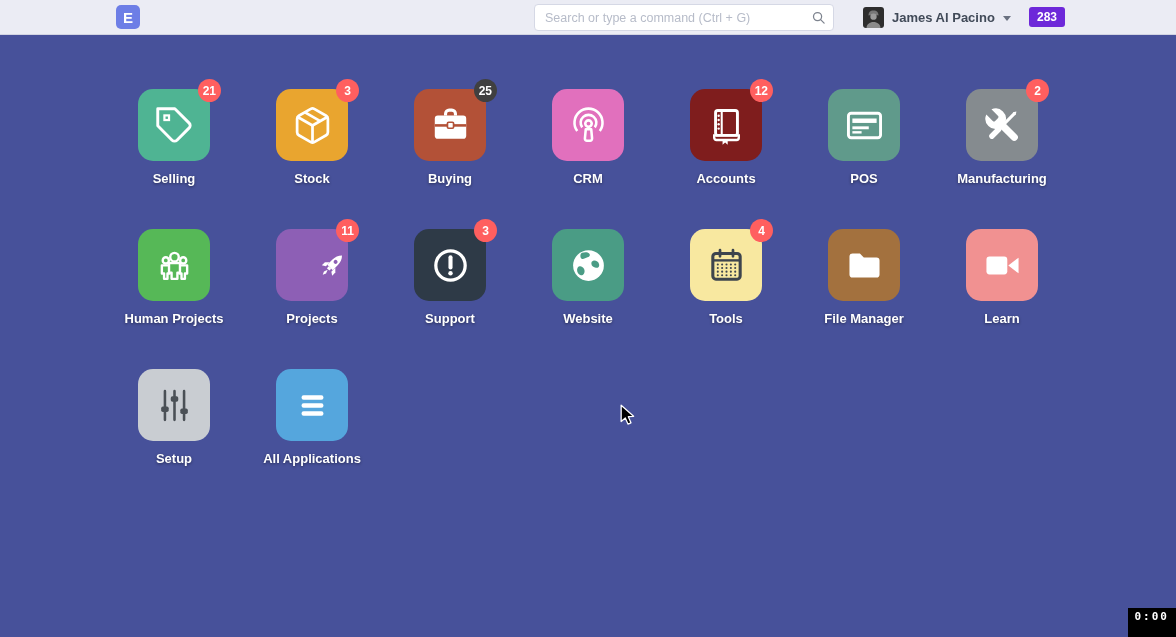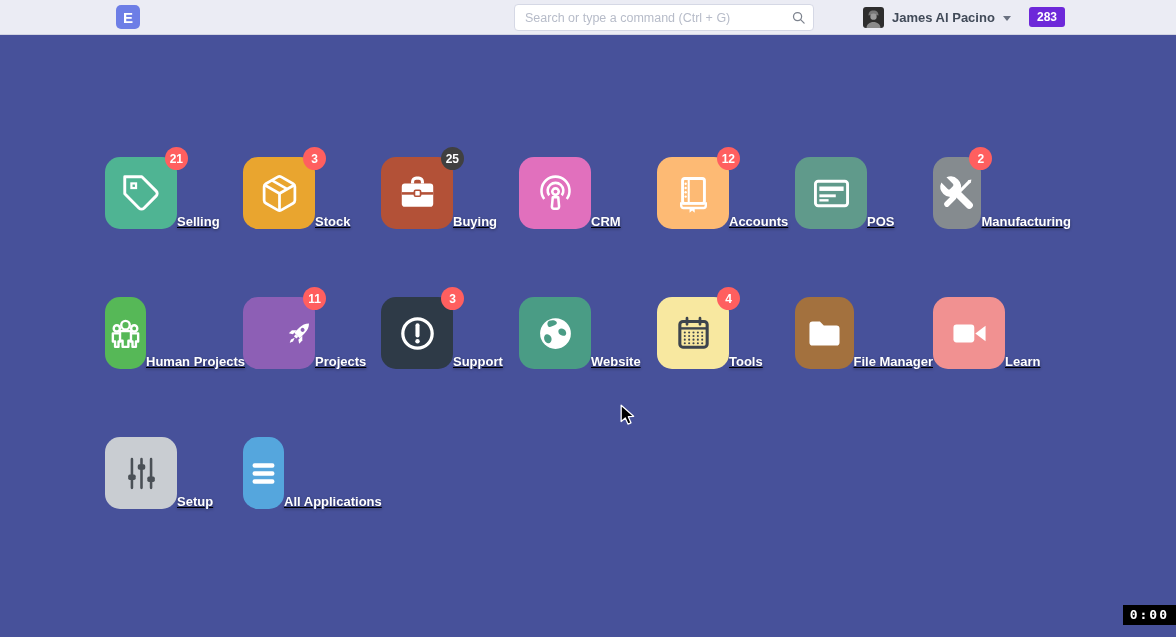--- a/index.html
+++ b/index.html
@@ -6,21 +6,21 @@
   html,body { width:1176px; height:637px; overflow:hidden; }
   body { position:relative; background:#47519a; font-family:"Liberation Sans",sans-serif; }
 
   
   .navbar { position:absolute; top:0; left:0; width:100%; height:35px;
             background:#ebecf4; border-bottom:1px solid #d2d4e2; z-index:10; }
   .logo { position:absolute; left:116px; top:5px; width:24px; height:24px;
           background:#6d7ee6; border-radius:5px; color:#fff; font-weight:bold;
           font-size:15px; display:flex; align-items:center; justify-content:center;
           cursor:pointer; }
-  .search-wrap { position:absolute; left:514px; top:4px; width:300px; height:27px; }
+  .search-wrap { position:absolute; left:534px; top:4px; width:300px; height:27px; }
   .search-input { width:100%; height:100%; border:1px solid #d5d8e5; border-radius:4px;
                   background:#fff; padding:0 32px 0 10px; font-size:12.5px; color:#555;
                   outline:none; font-family:"Liberation Sans",sans-serif; }
   .search-input::placeholder { color:#b7bcc9; }
   .search-icon { position:absolute; right:8px; top:6px; width:15px; height:15px; color:#7d838e; }
   .search-icon svg { width:100%; height:100%; }
 
   .user { position:absolute; left:863px; top:0; height:35px; display:flex;
           align-items:center; gap:8px; cursor:pointer; }
   .avatar { width:21px; height:21px; border-radius:3px; overflow:hidden; }
@@ -29,39 +29,39 @@
   .caret { width:0; height:0; border-left:4px solid transparent;
            border-right:4px solid transparent; border-top:5px solid #6a7180; margin-top:2px; }
 
   .notif-badge { position:absolute; left:1029px; top:7px; height:20px; padding:0 8px;
                  background:#ff5f5f; border-radius:3px; color:#fff; font-size:12px;
                  font-weight:700; line-height:20px; cursor:pointer; }
 
   
   .grid { position:absolute; left:105px; top:89px; width:966px;
           display:flex; flex-wrap:wrap; }
-  .cell { width:138px; height:140px; display:flex; flex-direction:row;
-          align-items:flex-end; cursor:pointer;text-decoration:underline; }
+  .cell { width:138px; height:140px; display:flex; flex-direction:column;
+          align-items:center; cursor:pointer; }
   .tile { position:relative; width:72px; height:72px; border-radius:15px;
           display:flex; align-items:center; justify-content:center; }
   .tile-icon { width:41px; height:41px; display:block; }
   .tile-icon svg { width:100%; height:100%; display:block; }
   .tile-badge { position:absolute; top:-10px; right:-11px; min-width:23px; height:23px;
                 border-radius:12px; background:#ff5f5f; color:#fff; font-size:12px;
                 font-weight:700; display:flex; align-items:center; justify-content:center;
                 padding:0 5px; }
   .app-label { margin-top:10px; font-size:13px; font-weight:700; color:#fff;
                text-shadow:0 1px 3px rgba(0,0,0,.45); white-space:nowrap; }
 
   
   .cursor { position:absolute; left:620px; top:404px; width:15px; height:22px; z-index:50; }
   .cursor svg { width:100%; height:100%; }
-  .timer { position:absolute; right:0; bottom:12px; background:#000; color:#fff;
-           font-family:"DejaVu Sans Mono",monospace; font-size:13px; font-weight:700;
-           padding:2px 7px 3px; letter-spacing:2px; z-index:40; }
+  .timer { position:absolute; right:0; bottom:0; background:#000; color:#fff;
+           font-family:"DejaVu Sans Mono",monospace; font-size:11px; font-weight:700;
+           padding:2px 7px 14px; letter-spacing:2px; z-index:40; }
 </style>
 </head>
 <body style="background: rgb(71, 81, 154);">
 
 <nav class="navbar" style="background: rgb(235, 236, 244);">
   <div class="logo" style="background: rgb(109, 126, 230);">E</div>
 
   <div class="search-wrap">
     <input class="search-input" placeholder="Search or type a command (Ctrl + G)" style="">
     <span class="search-icon">
@@ -136,21 +136,21 @@
             <path d="M5.4 15.2a8.2 8.2 0 1 1 13.2 0" stroke-width="1.5"></path>
             <path d="M8.3 13.1a4.6 4.6 0 1 1 7.4 0" stroke-width="1.5"></path>
             <circle cx="12" cy="10.9" r="1.9" stroke-width="1.5"></circle>
             <path d="M10.4 14.2h3.2l.5 5.4a1.2 1.2 0 0 1-1.2 1.3h-1.8a1.2 1.2 0 0 1-1.2-1.3z" stroke-width="1.5" stroke-linejoin="round"></path>
           </svg>
         </span>
       </div>
       <div class="app-label" style="color: rgb(255, 255, 255);">CRM</div>
     </div>
     <div class="cell">
-      <div class="tile" style="background: #fdba74; --tile: #3f96d9;">
+      <div class="tile" style="background: #7f1d1d; --tile: #3f96d9;">
         <span class="tile-icon" style="color: rgb(255, 255, 255);">
           <svg viewBox="0 0 24 24" fill="none">
             <rect x="5.6" y="3.2" width="12.8" height="14.6" rx="1.3" stroke="currentColor" stroke-width="1.7"></rect>
             <path d="M9.2 3.2v14.6" stroke="currentColor" stroke-width="1.2"></path>
             <circle cx="7.4" cy="6.3" r=".7" fill="currentColor"></circle>
             <circle cx="7.4" cy="8.8" r=".7" fill="currentColor"></circle>
             <circle cx="7.4" cy="11.3" r=".7" fill="currentColor"></circle>
             <circle cx="7.4" cy="13.8" r=".7" fill="currentColor"></circle>
             <path d="M4.8 17.8h14.4v1.4a1.3 1.3 0 0 1-1.3 1.3H6.1a1.3 1.3 0 0 1-1.3-1.3z" stroke="currentColor" stroke-width="1.4"></path>
             <path d="M9.7 20.7v2.5l1.5-1.2 1.5 1.2v-2.5z" fill="currentColor"></path>

